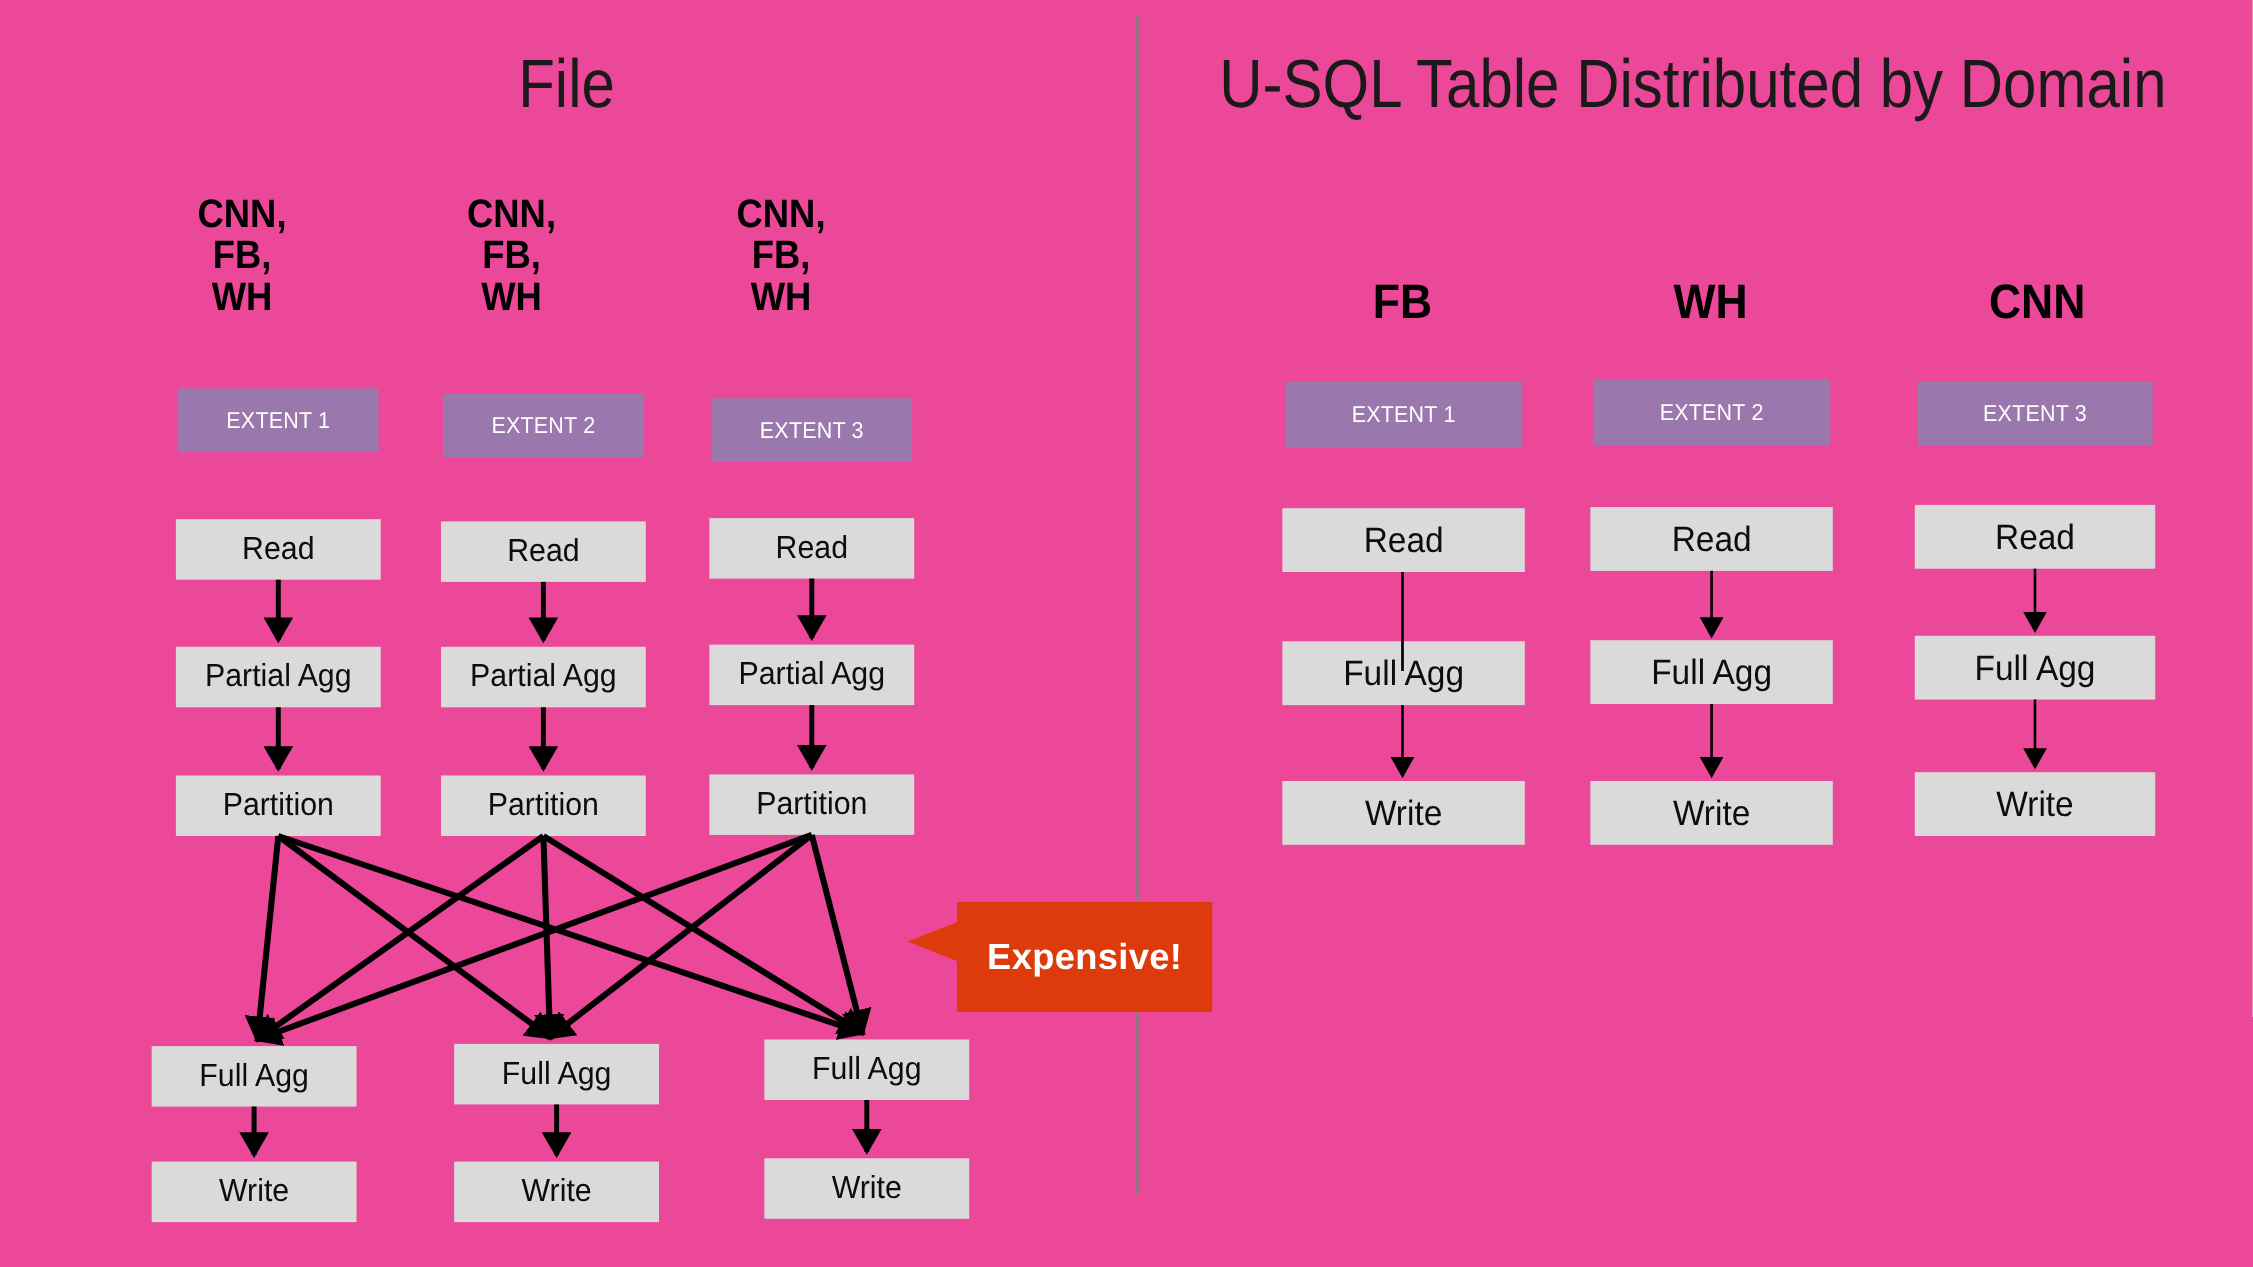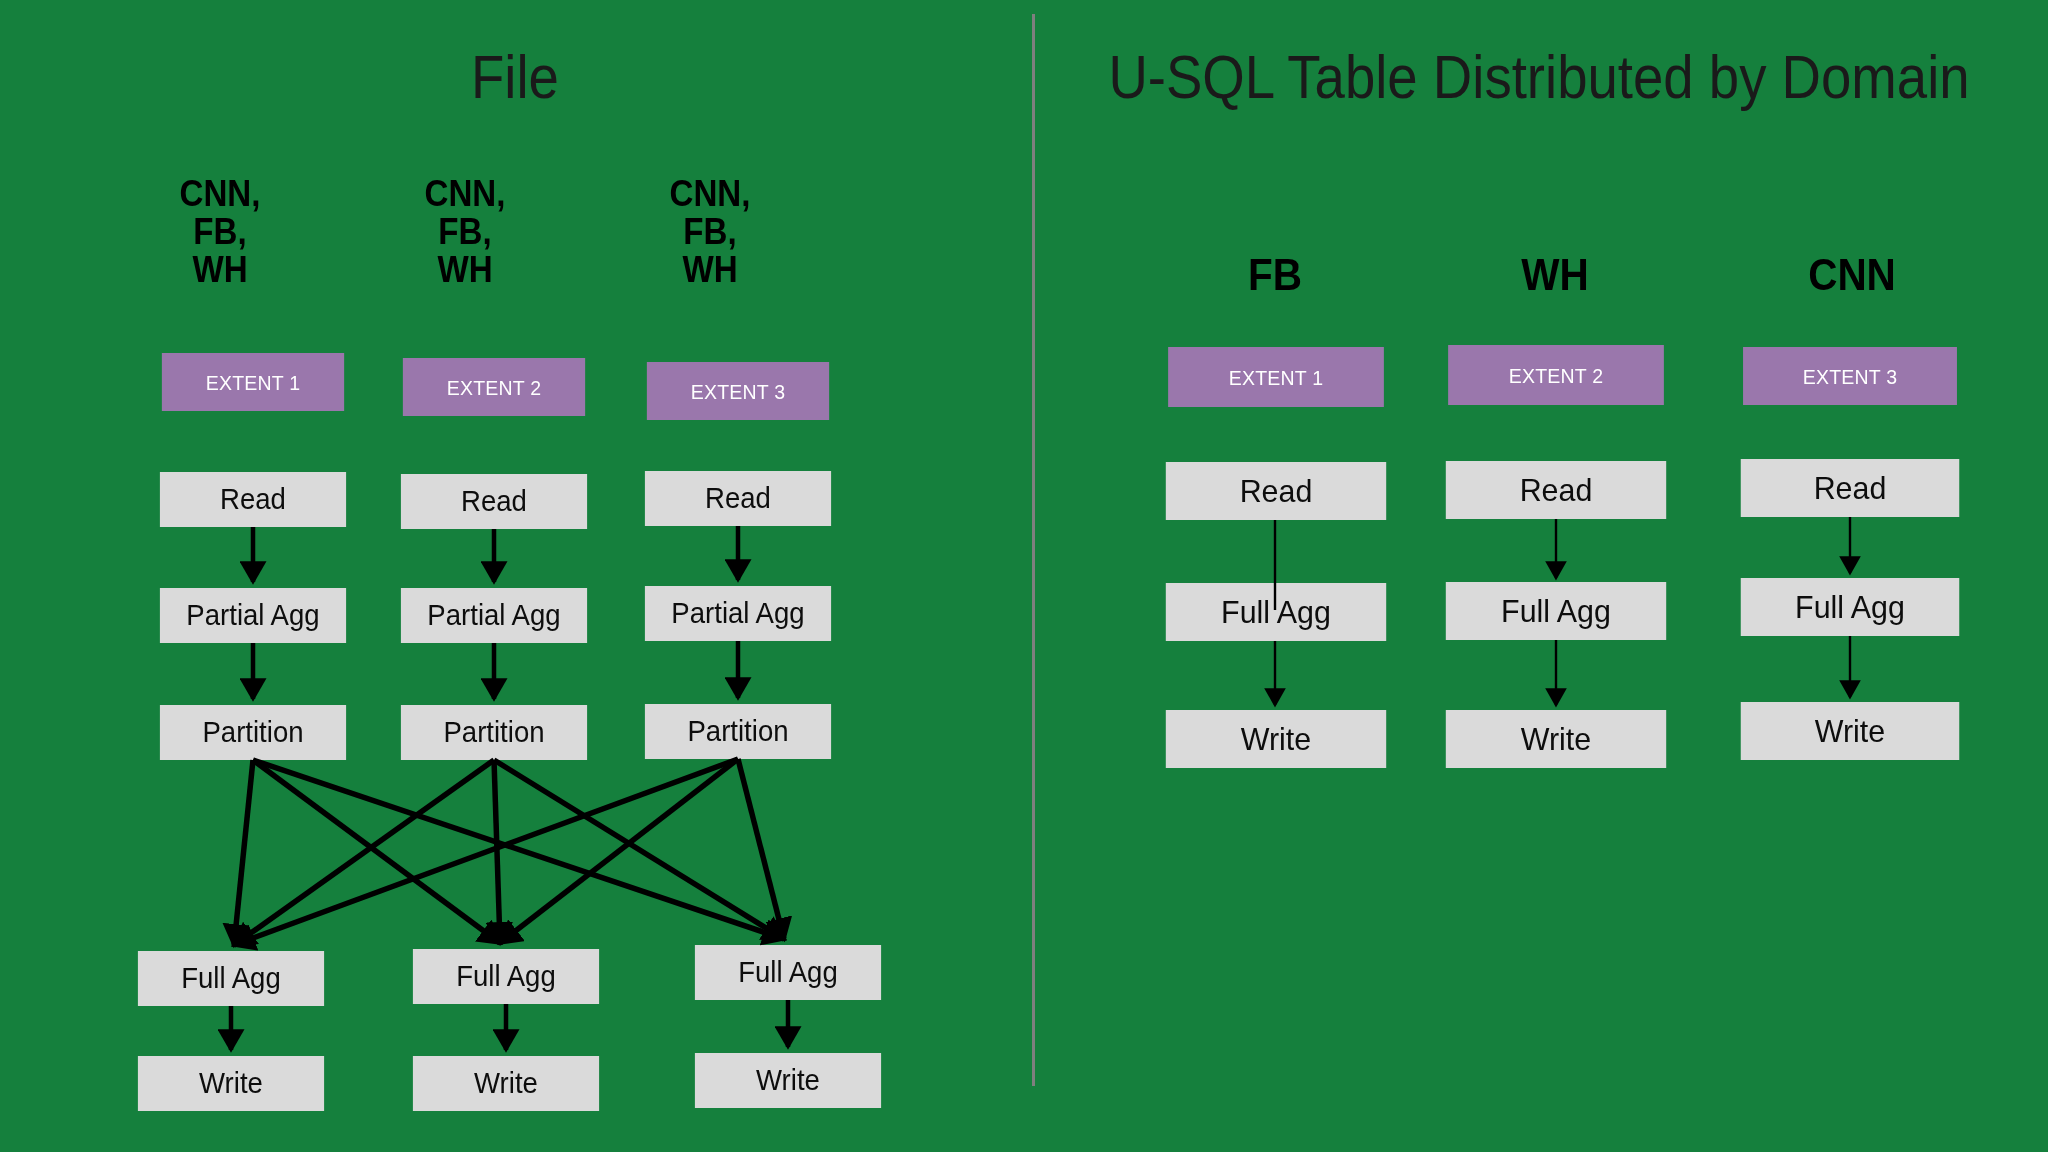--- a/index.html
+++ b/index.html
@@ -4,21 +4,21 @@
 <style>
   html, body {
     margin: 0;
     padding: 0;
     background: #ffffff;
   }
   #canvas {
     position: relative;
     width: 2048px;
     height: 1152px;
-    background: #15803d;
+    background: #ec4899;
     overflow: hidden;
     font-family: "Liberation Sans", sans-serif;
     -webkit-font-smoothing: antialiased;
   }
 
   
   .panel-title {
     position: absolute;
     font-family: "Liberation Sans", sans-serif;
     font-weight: 300;
@@ -219,20 +219,25 @@
       <line x1="231" y1="1006" x2="231" y2="1050" stroke="#000000" stroke-width="4.5" marker-end="url(#ah)"></line>
     </g>
     <g>
       <line x1="506" y1="1004" x2="506" y2="1050" stroke="#000000" stroke-width="4.5" marker-end="url(#ah)"></line>
     </g>
     <g>
       <line x1="788" y1="1000" x2="788" y2="1047" stroke="#000000" stroke-width="4.5" marker-end="url(#ah)"></line>
     </g>
   </svg>
 
+  <div id="callout">
+    <div class="tail"></div>
+    <div class="flag"></div>
+    <div class="txt">Expensive!</div>
+  </div>
 
   <div class="stack-head single" style="left:1195px; top:252px; width:160px;">FB</div>
   <div class="stack-head single" style="left:1475px; top:252px; width:160px;">WH</div>
   <div class="stack-head single" style="left:1772px; top:252px; width:160px;">CNN</div>
 
   <div class="node extent" style="left:1160px; top:347px; width:232px; height:60px;">EXTENT 1</div>
   <div class="node extent" style="left:1440px; top:345px; width:232px; height:60px;">EXTENT 2</div>
   <div class="node extent" style="left:1735px; top:347px; width:230px; height:58px;">EXTENT 3</div>
 
   <div class="node grey big" style="left:1160px; top:462px; width:232px; height:58px;">Read</div>

